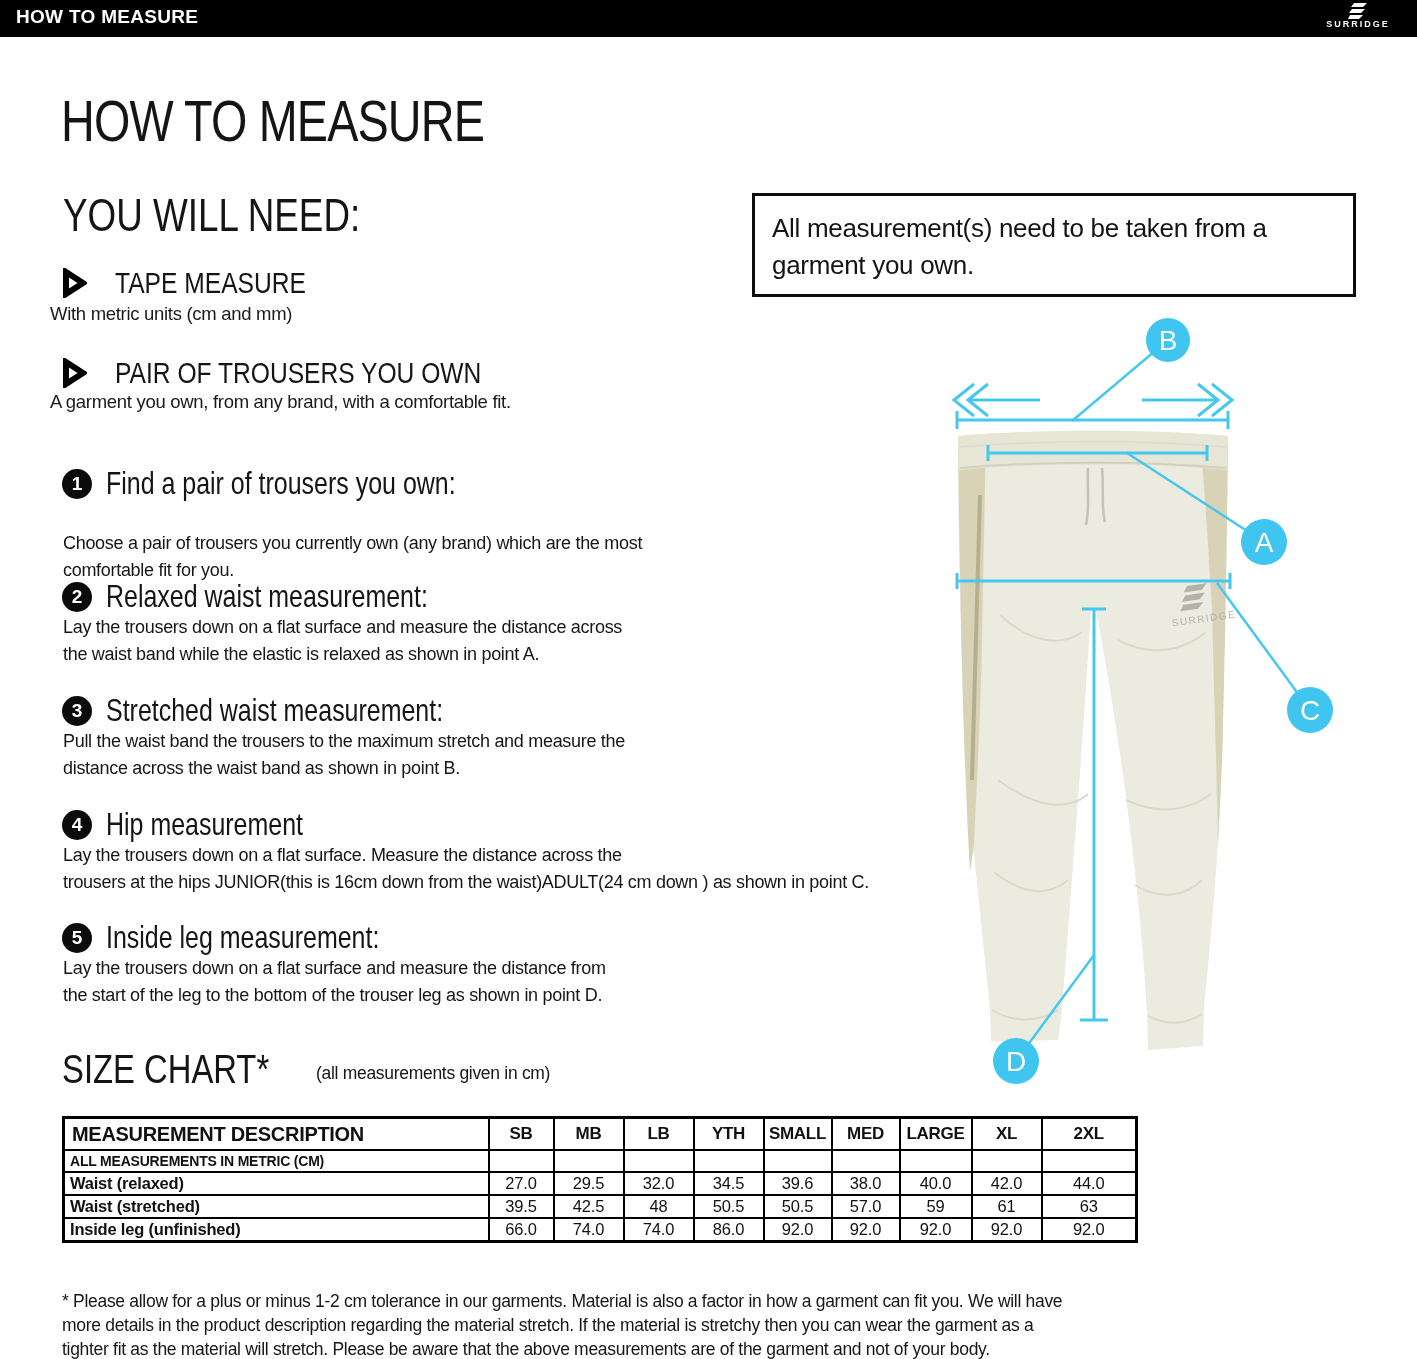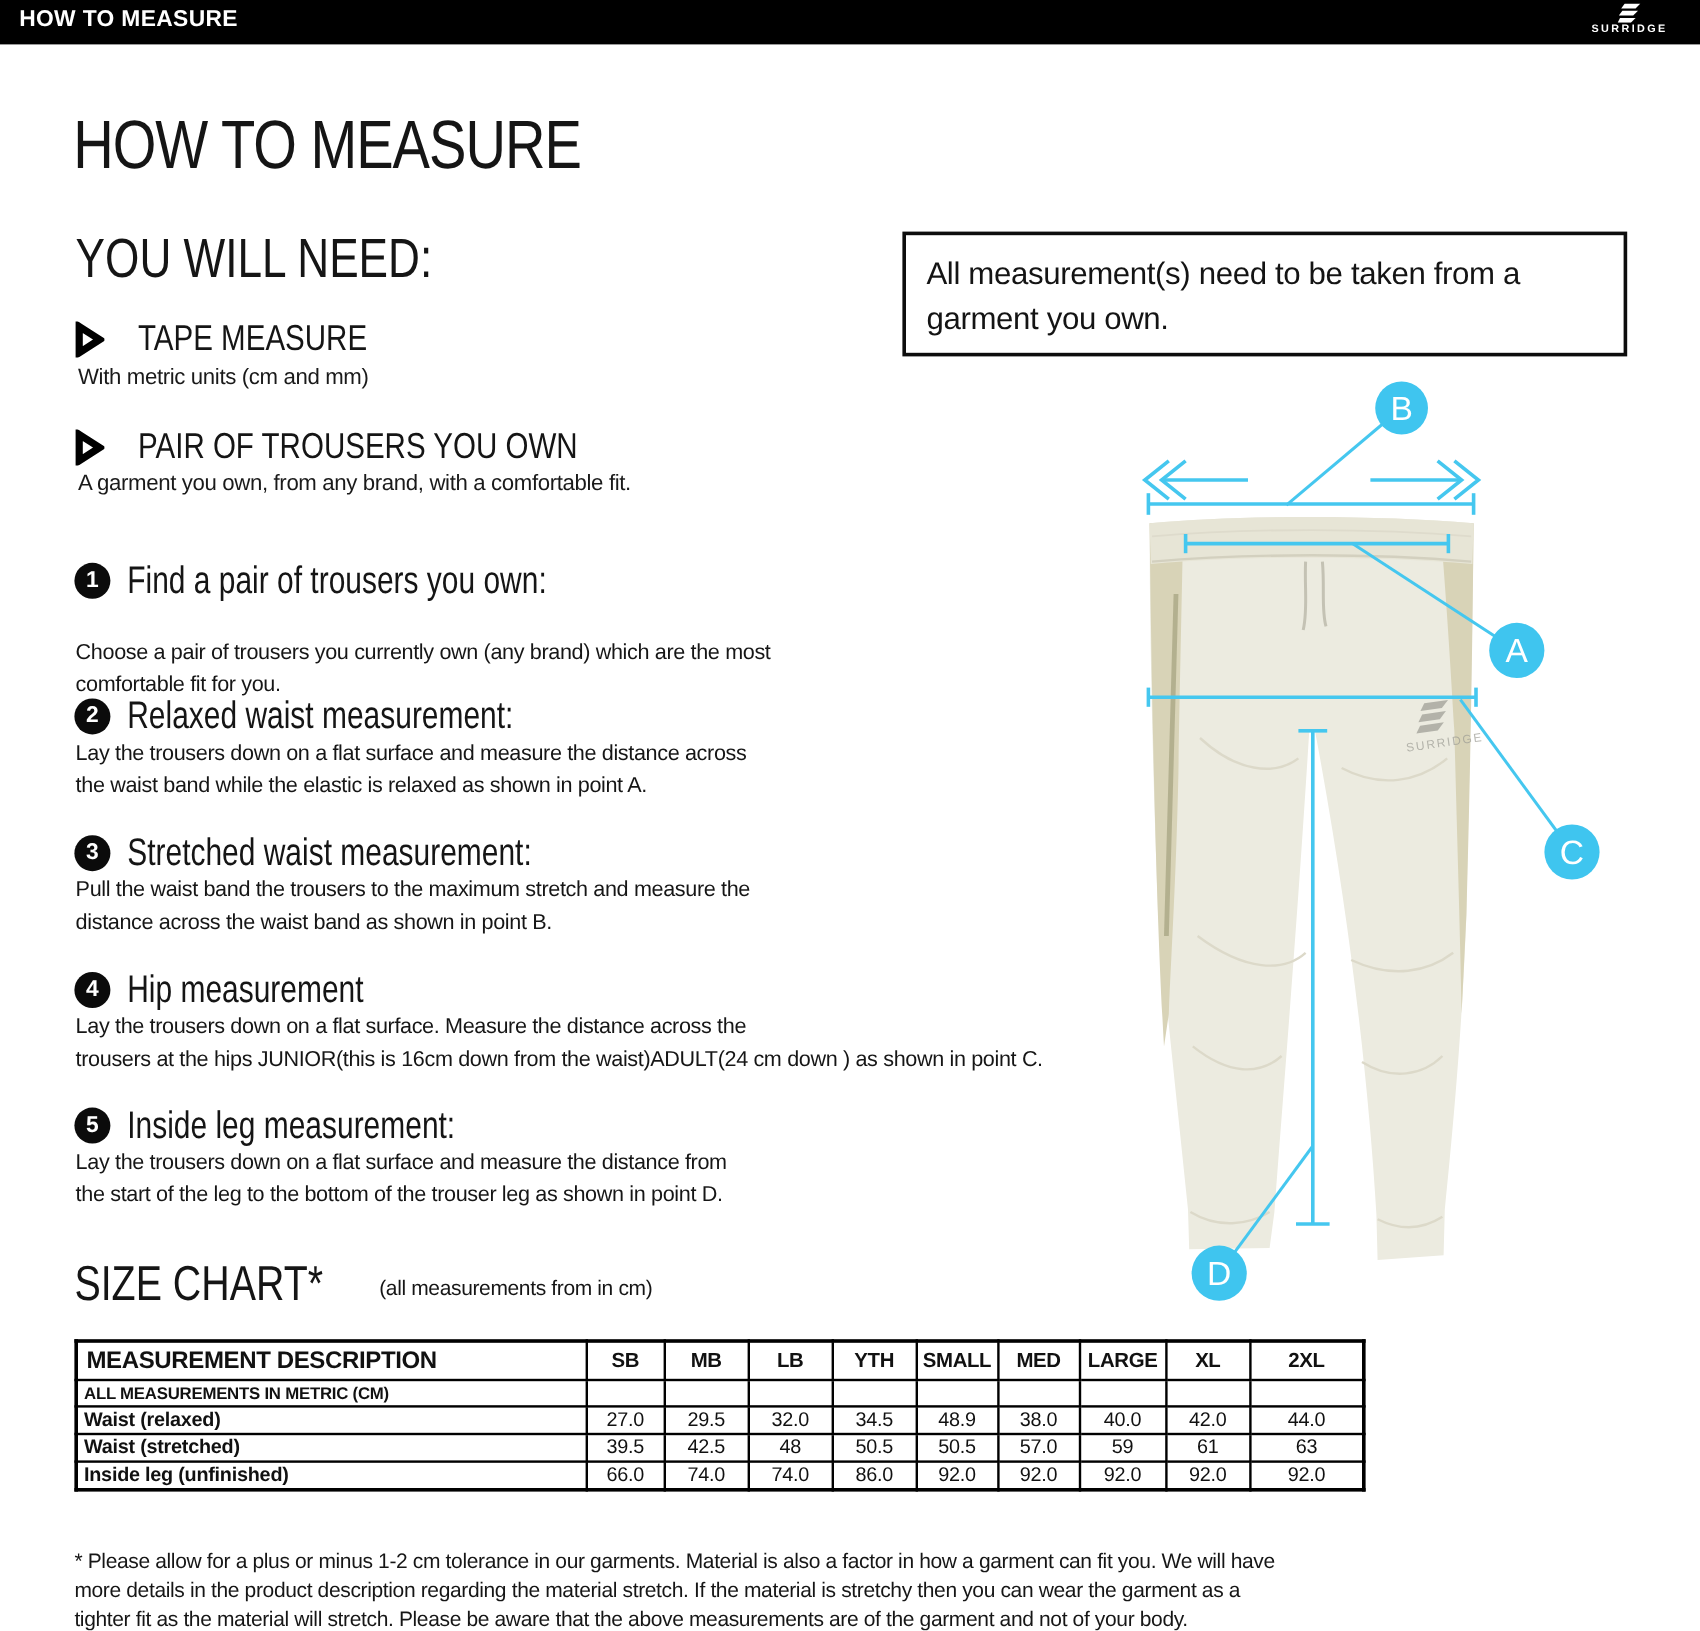--- a/index.html
+++ b/index.html
@@ -22,21 +22,21 @@
   
   .page-title{left:61px;top:88px;font-size:57px;font-weight:400;color:#151515;letter-spacing:-1px;}
   .page-title .condensed{transform:scaleX(.82);}
   .need-heading{left:63px;top:188px;font-size:46px;font-weight:400;color:#151515;}
   .need-heading .condensed{transform:scaleX(.8);}
 
   
   .need-item{left:62px;display:flex;align-items:center;gap:28px;}
   .need-label{font-size:30px;font-weight:400;color:#151515;}
   .need-label .condensed{transform:scaleX(.82);}
-  .need-desc{left:65px;font-size:18.5px;letter-spacing:-.3px;color:#1a1a1a;}
+  .need-desc{left:50px;font-size:18.5px;letter-spacing:-.3px;color:#1a1a1a;}
 
   
   .step-badge{width:30px;height:30px;border-radius:50%;background:#0b0b0b;color:#fff;
     font-size:19px;font-weight:700;display:flex;align-items:center;justify-content:center;}
   .step-title{font-size:32px;font-weight:400;color:#151515;}
   .step-title .condensed{transform:scaleX(.78);}
   .step-row{left:62px;display:flex;align-items:center;gap:14px;}
   .step-body{left:63px;font-size:18px;line-height:1.5;letter-spacing:-.3px;color:#161616;white-space:pre-line;width:900px;}
 
   
@@ -239,21 +239,21 @@
   </g>
   <g>
     <circle cx="86" cy="751" r="23" fill="#3fc5ef"></circle>
     <text class="marker" x="86" y="761" text-anchor="middle">D</text>
   </g>
 </svg>
 
 <div class="abs size-heading">
   <span class="condensed">SIZE CHART*</span>
 </div>
-<div class="abs size-sub">(all measurements from in cm)</div>
+<div class="abs size-sub">(all measurements given in cm)</div>
 
 <table class="size">
   <colgroup>
     <col style="width:425px">
       <col style="width:65px">
       <col style="width:70px">
       <col style="width:70px">
     <col style="width:70px">
       <col style="width:68px">
       <col style="width:68px">
@@ -287,21 +287,21 @@
       <td></td>
         <td></td>
       <td></td>
     </tr>
     <tr class="data">
       <td class="lbl">Waist (relaxed)</td>
       <td>27.0</td>
       <td>29.5</td>
       <td>32.0</td>
       <td>34.5</td>
-      <td>48.9</td>
+      <td>39.6</td>
       <td>38.0</td>
       <td>40.0</td>
       <td>42.0</td>
       <td>44.0</td>
     </tr>
     <tr class="data">
       <td class="lbl">Waist (stretched)</td>
       <td>39.5</td>
       <td>42.5</td>
       <td>48</td>

